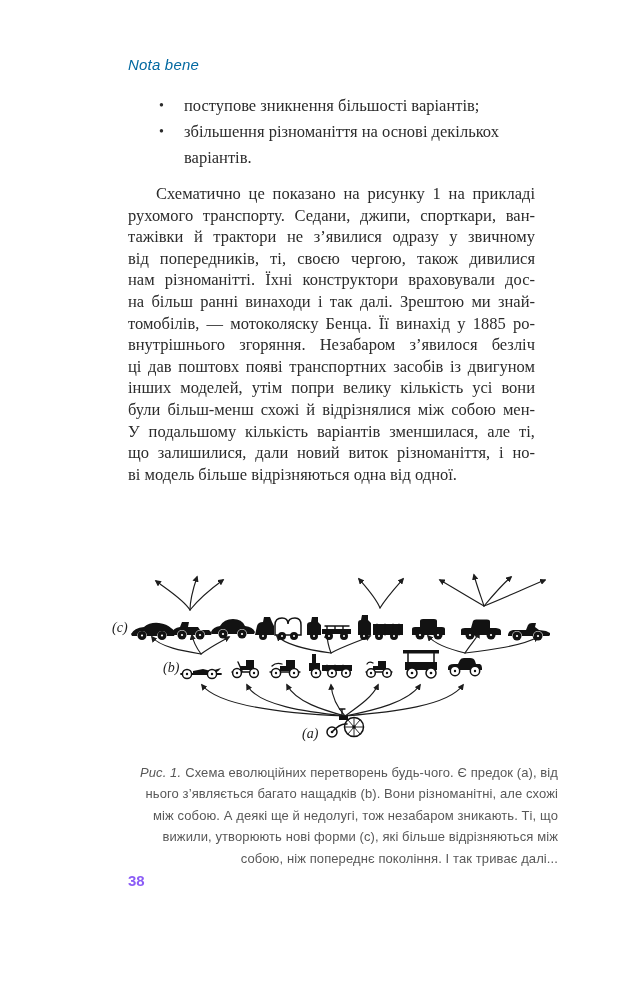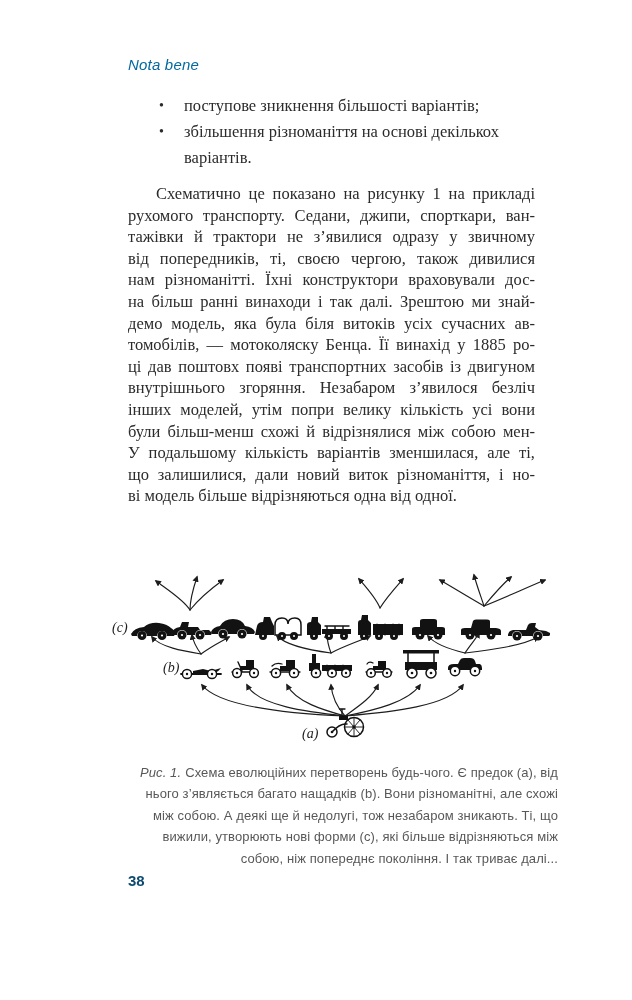--- a/index.html
+++ b/index.html
@@ -63,21 +63,21 @@
   }
   .cap-line { line-height:21.4px; white-space:nowrap;text-align:right; }
   .cap-italic { font-style:italic; margin-right:4px; }
 
   
   .page-number {
     left:128px; top:872px;
     font-family:"Liberation Sans", sans-serif;
     font-weight:bold;
     font-size:15px;
-    color:#0c4a6e;
+    color:#8b5cf6;
   }
 </style>
 </head>
 <body>
 
 <div class="abs running-head">Nota bene</div>
 
 <div class="abs bullets">
   <div class="bullet-item">
     <span class="bullet-marker">•</span>
@@ -89,24 +89,23 @@
   </div>
 </div>
 
 <div class="abs body-text">
   <div class="pline first">Схематично це показано на рисунку 1 на прикладі</div>
   <div class="pline">рухомого транспорту. Седани, джипи, спорткари, ван-</div>
   <div class="pline">тажівки й трактори не з’явилися одразу у звичному</div>
   <div class="pline">від попередників, ті, своєю чергою, також дивилися</div>
   <div class="pline">нам різноманітті. Їхні конструктори враховували дос-</div>
   <div class="pline">на більш ранні винаходи і так далі. Зрештою ми знай-</div>
-  <div class="pline">демо модель, яка була біля витоків усіх сучасних ав-</div>
   <div class="pline">томобілів, — мотоколяску Бенца. Її винахід у 1885 ро-</div>
+  <div class="pline">внутрішнього згоряння. Незабаром з’явилося безліч</div>
   <div class="pline">ці дав поштовх появі транспортних засобів із двигуном</div>
-  <div class="pline">внутрішнього згоряння. Незабаром з’явилося безліч</div>
   <div class="pline">інших моделей, утім попри велику кількість усі вони</div>
   <div class="pline">були більш-менш схожі й відрізнялися між собою мен-</div>
   <div class="pline">У подальшому кількість варіантів зменшилася, але ті,</div>
   <div class="pline">що залишилися, дали новий виток різноманіття, і но-</div>
   <div class="pline last">ві модель більше відрізняються одна від одної.</div>
 </div>
 
 <div class="abs figure">
 <svg width="458" height="194" viewBox="0 0 458 194">
   <defs>

